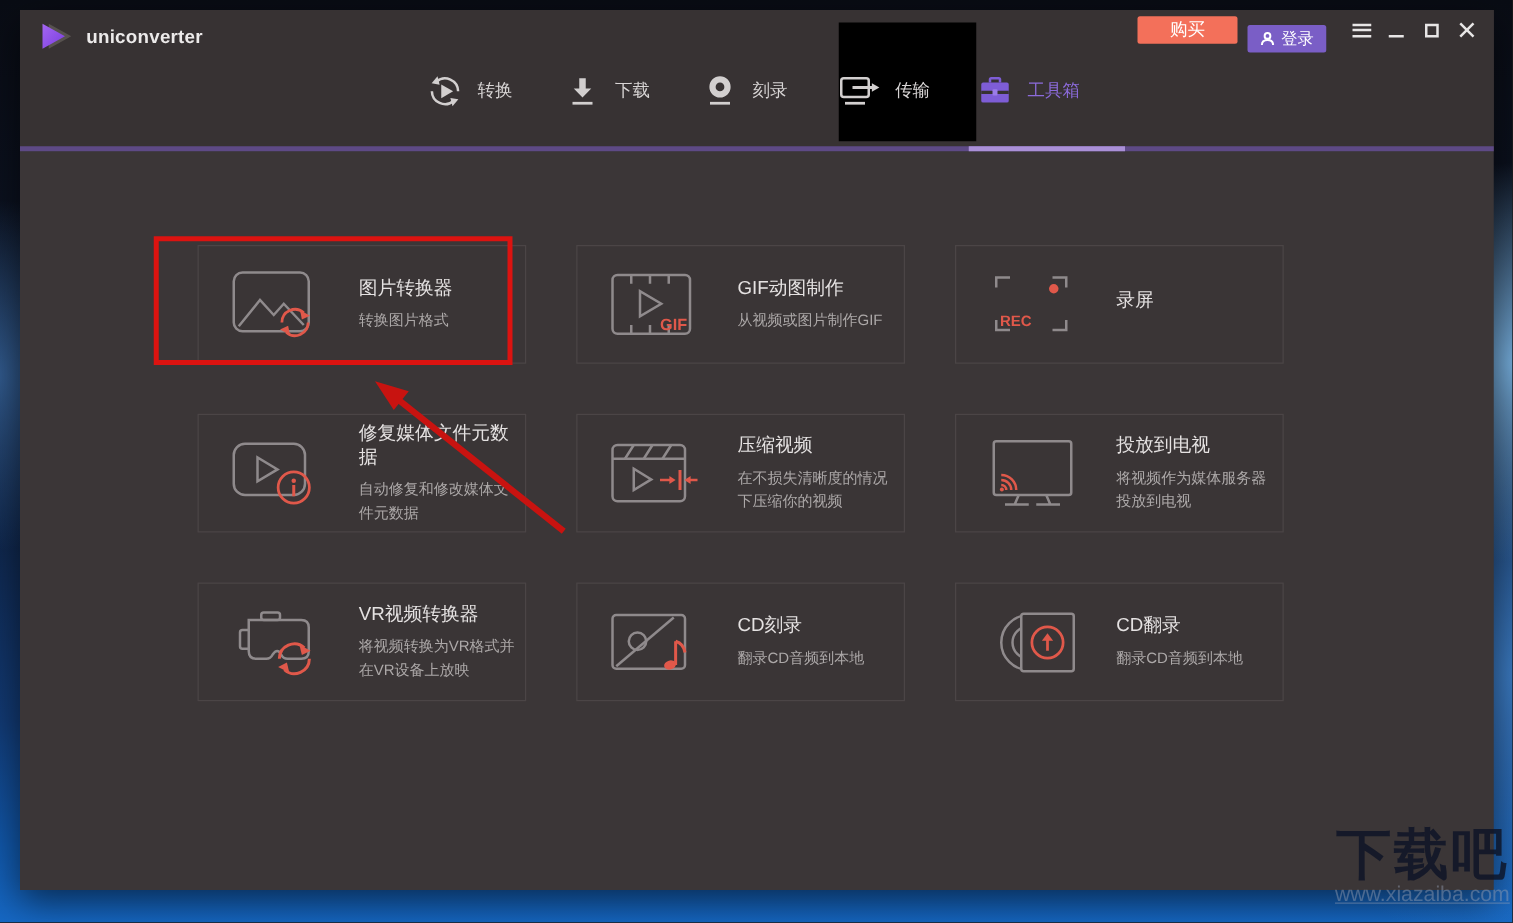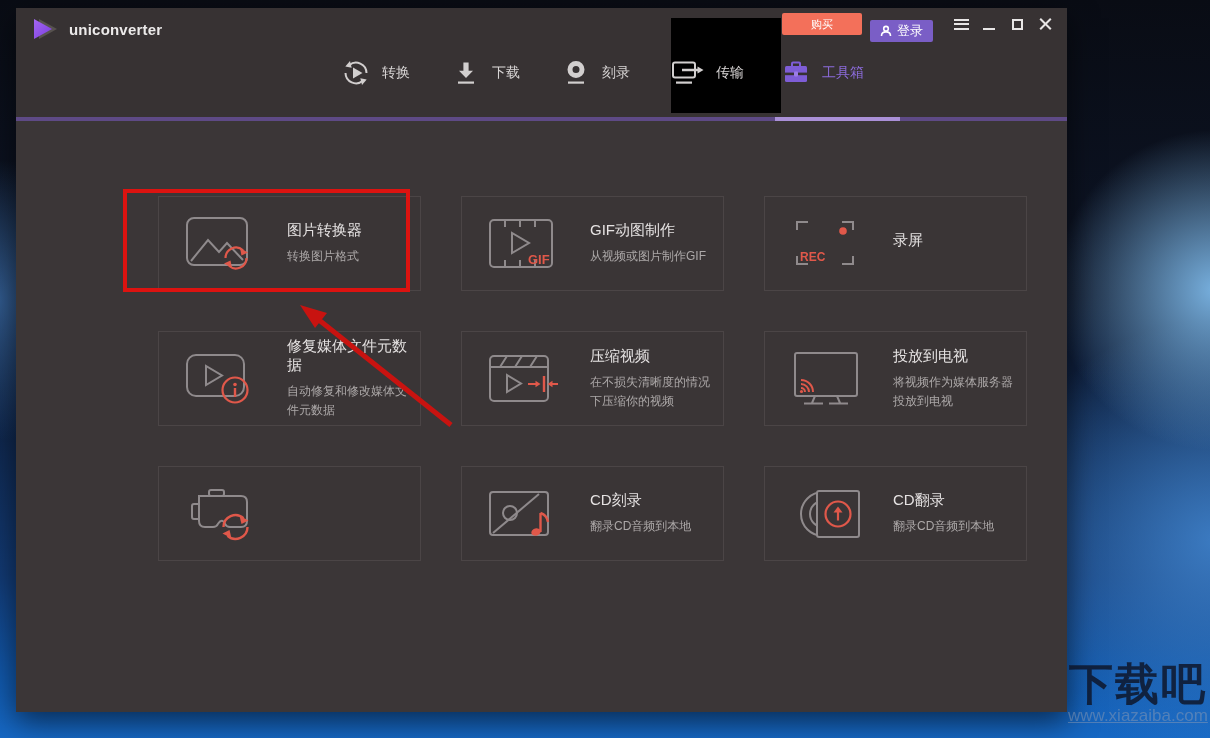--- a/index.html
+++ b/index.html
@@ -4,29 +4,29 @@
 <style>
   * { box-sizing: border-box; }
   body { margin:0; font-family:"Liberation Sans", sans-serif; background:#000; }
   .page { position:relative; width:1210px; height:738px; overflow:hidden;
     background:
       radial-gradient(circle at 1215px 290px, rgba(125,184,232,.95) 0, rgba(125,184,232,0) 160px),
       radial-gradient(circle at 1215px 540px, rgba(70,140,215,.8) 0, rgba(70,140,215,0) 220px),
       radial-gradient(circle at -5px 300px, rgba(62,115,178,.75) 0, rgba(62,115,178,0) 140px),
       linear-gradient(180deg, #090c14 0%, #0d1527 40%, #123a74 78%, #1158ab 92%, #1668c4 100%);
   }
-  .window { position:absolute; left:16px; top:8px; width:1051px; height:704px;
+  .window { position:absolute; left:16px; top:8px; width:1179px; height:704px;
     background:#3b3637; box-shadow:0 10px 28px rgba(0,0,0,.55); }
   .header { position:absolute; top:0; left:0; right:0; height:113px; background:#373233; }
 
   
   .logo { position:absolute; left:14px; top:9px; display:flex; align-items:center; gap:9px; }
   .logo-title { color:#eceaea; font-weight:bold; font-size:15px; letter-spacing:.2px; }
   .titlebar-right { position:absolute; top:3px; right:10px; display:flex; align-items:center; gap:8px; height:26px; }
-  .btn-buy { width:80px; height:22px; background:#f3705a; color:#fff; font-size:11px;
+  .btn-buy { width:80px; height:22px; background:#f3705a; color:#fff; font-size:14px;
     display:flex; align-items:center; justify-content:center; border-radius:2px; cursor:pointer; }
   .btn-login { height:22px; background:#7a5ec6; color:#fff; font-size:13px; padding:0 10px;
     display:flex; align-items:center; gap:5px; border-radius:2px; cursor:pointer;margin-top:13px; }
   .win-controls { display:flex; align-items:center; gap:4px; margin-left:8px; }
   .ctrl { width:24px; height:22px; display:flex; align-items:center; justify-content:center; cursor:pointer; }
   .icon-menu { width:15px; height:11px; border-top:2px solid #e8e6e6; border-bottom:2px solid #e8e6e6; position:relative; }
   .icon-menu::after { content:""; position:absolute; left:0; right:0; top:2.5px; height:2px; background:#e8e6e6; }
   .icon-min { width:12px; height:2px; background:#e8e6e6; margin-top:9px; }
   .icon-max { width:11px; height:11px; border:2px solid #e8e6e6; }
   .icon-close { width:13px; height:13px; position:relative; }
@@ -286,20 +286,24 @@
               <path d="M14 22 H9 Q7 22 7 24 V35 Q7 37 9 37 H14"></path>
             </g>
             <g fill="none" stroke="#e0584a" stroke-width="2.4">
               <path d="M38.5 45 A12 12 0 0 1 58.5 36.2"></path>
               <path d="M62.5 45 A12 12 0 0 1 42.5 53.8"></path>
             </g>
             <polygon points="63.5,38.5 54.5,33.8 56.5,42" fill="#e0584a"></polygon>
             <polygon points="37.5,51.5 46.5,56.2 44.5,48" fill="#e0584a"></polygon>
           </svg>
         </div>
+        <div class="card-text">
+          <div class="card-title">VR视频转换器</div>
+          <div class="card-sub">将视频转换为VR格式并在VR设备上放映</div>
+        </div>
       </div>
 
       <div class="card">
         <div class="card-icon">
           <svg width="72" height="64" viewBox="0 0 72 64">
             <g fill="none" stroke="#8f8a8c" stroke-width="2">
               <rect x="2" y="10" width="58" height="43" rx="3"></rect>
               <circle cx="22" cy="31" r="7"></circle>
               <path d="M5 51 L51 12"></path>
             </g>

